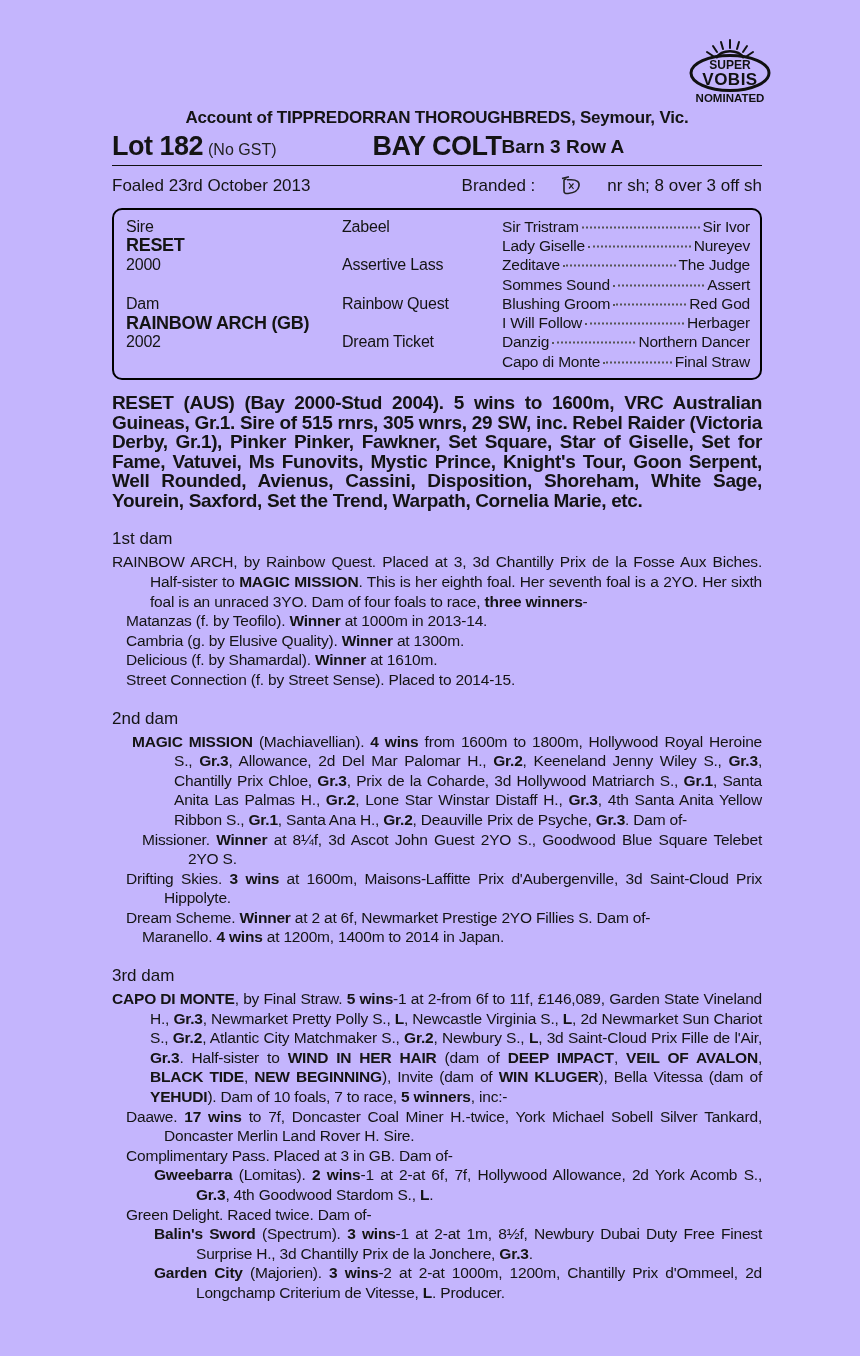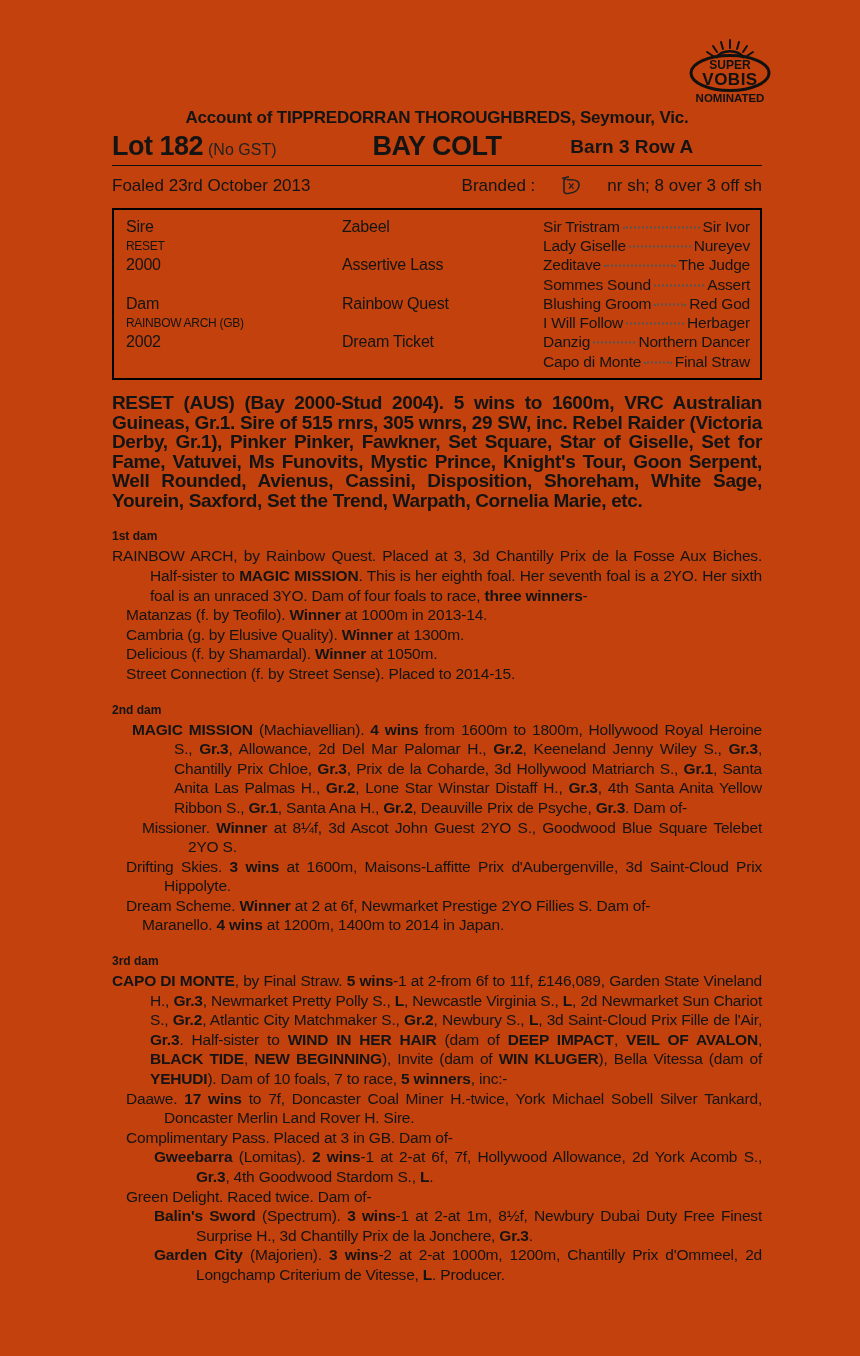--- a/index.html
+++ b/index.html
@@ -1,54 +1,54 @@
 <!DOCTYPE html>
 <html><head>
 <meta charset="utf-8">
 <style>
   html,body { margin:0; padding:0; background:#ffffff; }
   .page {
-    position:relative; width:860px; height:1356px; background:#c2410c;
+    position:relative; width:860px; height:1356px; background:#c4b5fd;
     font-family:"Liberation Sans", sans-serif; color:#141414; overflow:hidden;
   }
   .content { position:absolute; left:112px; top:12px; width:650px; }
 
   
   .badge { position:absolute; left:688px; top:38px; width:84px; text-align:center; }
   .badge svg text { font-family:"Liberation Sans", sans-serif; fill:#111; }
 
   
   .account { margin-top:96px; text-align:center; font-weight:bold; font-size:17px; letter-spacing:-0.2px; }
   .lot-row { display:grid; grid-template-columns:1fr auto 1fr; align-items:center; margin-top:3px; }
   .lot-left { white-space:nowrap; }
   .lot-label { font-size:27px; font-weight:bold; letter-spacing:-0.5px; }
   .gst-note { font-size:16px; color:#222; margin-left:5px; }
   .horse-desc { font-size:27px; font-weight:bold; text-align:center; letter-spacing:-0.5px; }
-  .barn { font-size:19px; font-weight:bold; text-align:center; }
+  .barn { font-size:19px; font-weight:bold; text-align:left; }
   .rule { border:none; border-top:1.5px solid #111; margin:3px 0 0; }
   .foaled-row { display:flex; justify-content:space-between; align-items:center; margin-top:8px; font-size:17px; }
   .branded { display:flex; align-items:center; gap:23px; }
 
   
   .ped-table {
-    margin-top:10px; border:2.5px solid #000; border-radius:0;
+    margin-top:10px; border:2.5px solid #000; border-radius:10px;
     padding:7px 10px 7px 12px;
     display:grid; grid-template-columns:216px 160px 1fr; grid-auto-rows:19.3px;
     font-size:16px; letter-spacing:-0.2px; align-items:center;
   }
   .pt-c1 { grid-column:1; } .pt-c2 { grid-column:2; }
-  .ped-name { font-weight:normal; font-size:12px; letter-spacing:-0.3px; }
-  .anc { grid-column:3; display:flex; align-items:baseline; font-size:15.5px;margin-left:41px; }
+  .ped-name { font-weight:bold; font-size:18px; letter-spacing:-0.3px; }
+  .anc { grid-column:3; display:flex; align-items:baseline; font-size:15.5px; }
   .anc .dots { flex:1; margin:0 3px; border-bottom:2px dotted #555; transform:translateY(-3.5px); min-width:12px; }
 
   
   .sire-para { margin:13px 0 0; font-weight:bold; font-size:19px; line-height:19.5px;
                text-align:justify; letter-spacing:-0.35px; }
   .section { margin-top:19px; }
-  .sec-head { font-weight:bold; font-size:12px; margin:4px 0 3px; }
+  .sec-head { font-weight:normal; font-size:17px; margin:4px 0 3px; }
   .para { margin:0; font-size:15.5px; line-height:19.6px; text-align:justify; letter-spacing:-0.2px; }
   .para.dam   { padding-left:38px; text-indent:-38px; }
   .para.foal  { margin-left:14px; padding-left:38px; text-indent:-38px; }
   .para.sw    { margin-left:20px; padding-left:42px; text-indent:-42px; }
   .para.sub   { margin-left:30px; padding-left:46px; text-indent:-46px; }
   .para.subsw { margin-left:42px; padding-left:42px; text-indent:-42px; }
   .b { font-weight:bold; }
 </style>
 </head>
 <body>
@@ -156,21 +156,21 @@
       </div>
     </div>
 
     <p class="sire-para">RESET (AUS) (Bay 2000-Stud 2004). 5 wins to 1600m, VRC Australian Guineas, Gr.1. Sire of 515 rnrs, 305 wnrs, 29 SW, inc. Rebel Raider (Victoria Derby, Gr.1), Pinker Pinker, Fawkner, Set Square, Star of Giselle, Set for Fame, Vatuvei, Ms Funovits, Mystic Prince, Knight's Tour, Goon Serpent, Well Rounded, Avienus, Cassini, Disposition, Shoreham, White Sage, Yourein, Saxford, Set the Trend, Warpath, Cornelia Marie, etc.</p>
 
     <div class="section">
       <p class="sec-head">1st dam</p>
       <p class="para dam"><span>RAINBOW ARCH, by Rainbow Quest. Placed at 3, 3d Chantilly Prix de la Fosse Aux Biches. Half-sister to </span><span class="b">MAGIC MISSION</span><span>. This is her eighth foal. Her seventh foal is a 2YO. Her sixth foal is an unraced 3YO. Dam of four foals to race, </span><span class="b">three winners</span><span>-</span></p>
       <p class="para foal"><span>Matanzas (f. by Teofilo). </span><span class="b">Winner</span><span> at 1000m in 2013-14.</span></p>
       <p class="para foal"><span>Cambria (g. by Elusive Quality). </span><span class="b">Winner</span><span> at 1300m.</span></p>
-      <p class="para foal"><span>Delicious (f. by Shamardal). </span><span class="b">Winner</span><span> at 1050m.</span></p>
+      <p class="para foal"><span>Delicious (f. by Shamardal). </span><span class="b">Winner</span><span> at 1610m.</span></p>
       <p class="para foal"><span>Street Connection (f. by Street Sense). Placed to 2014-15.</span></p>
     </div>
 
     <div class="section">
       <p class="sec-head">2nd dam</p>
       <p class="para sw"><span class="b">MAGIC MISSION</span><span> (Machiavellian). </span><span class="b">4 wins</span><span> from 1600m to 1800m, Hollywood Royal Heroine S., </span><span class="b">Gr.3</span><span>, Allowance, 2d Del Mar Palomar H., </span><span class="b">Gr.2</span><span>, Keeneland Jenny Wiley S., </span><span class="b">Gr.3</span><span>, Chantilly Prix Chloe, </span><span class="b">Gr.3</span><span>, Prix de la Coharde, 3d Hollywood Matriarch S., </span><span class="b">Gr.1</span><span>, Santa Anita Las Palmas H., </span><span class="b">Gr.2</span><span>, Lone Star Winstar Distaff H., </span><span class="b">Gr.3</span><span>, 4th Santa Anita Yellow Ribbon S., </span><span class="b">Gr.1</span><span>, Santa Ana H., </span><span class="b">Gr.2</span><span>, Deauville Prix de Psyche, </span><span class="b">Gr.3</span><span>. Dam of-</span></p>
       <p class="para sub"><span>Missioner. </span><span class="b">Winner</span><span> at 8¼f, 3d Ascot John Guest 2YO S., Goodwood Blue Square Telebet 2YO S.</span></p>
       <p class="para foal"><span>Drifting Skies. </span><span class="b">3 wins</span><span> at 1600m, Maisons-Laffitte Prix d'Aubergenville, 3d Saint-Cloud Prix Hippolyte.</span></p>
       <p class="para foal"><span>Dream Scheme. </span><span class="b">Winner</span><span> at 2 at 6f, Newmarket Prestige 2YO Fillies S. Dam of-</span></p>
       <p class="para sub"><span>Maranello. </span><span class="b">4 wins</span><span> at 1200m, 1400m to 2014 in Japan.</span></p>

